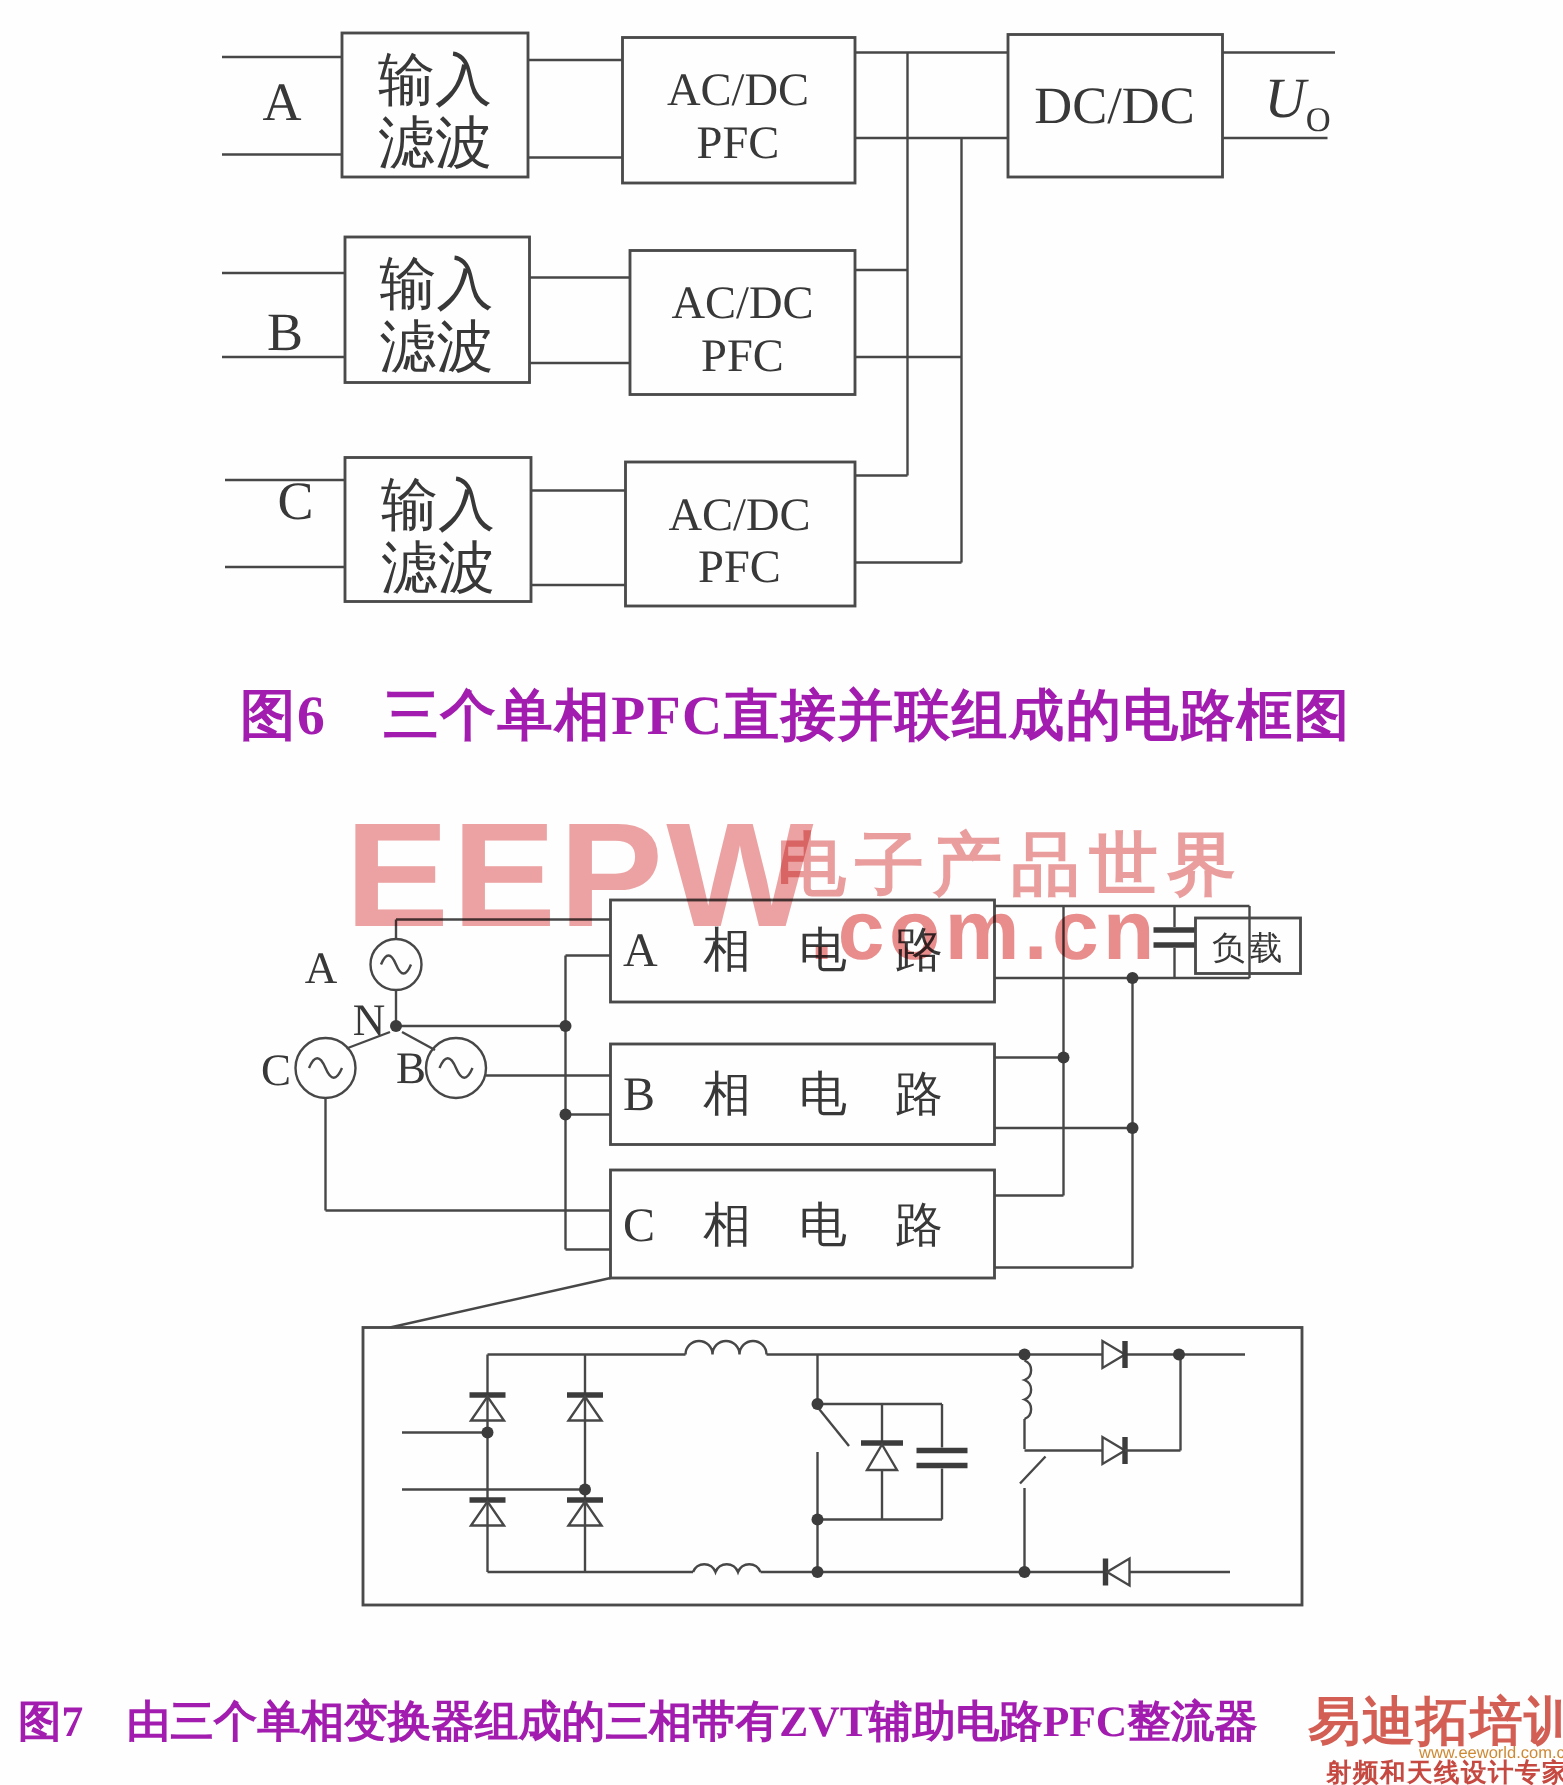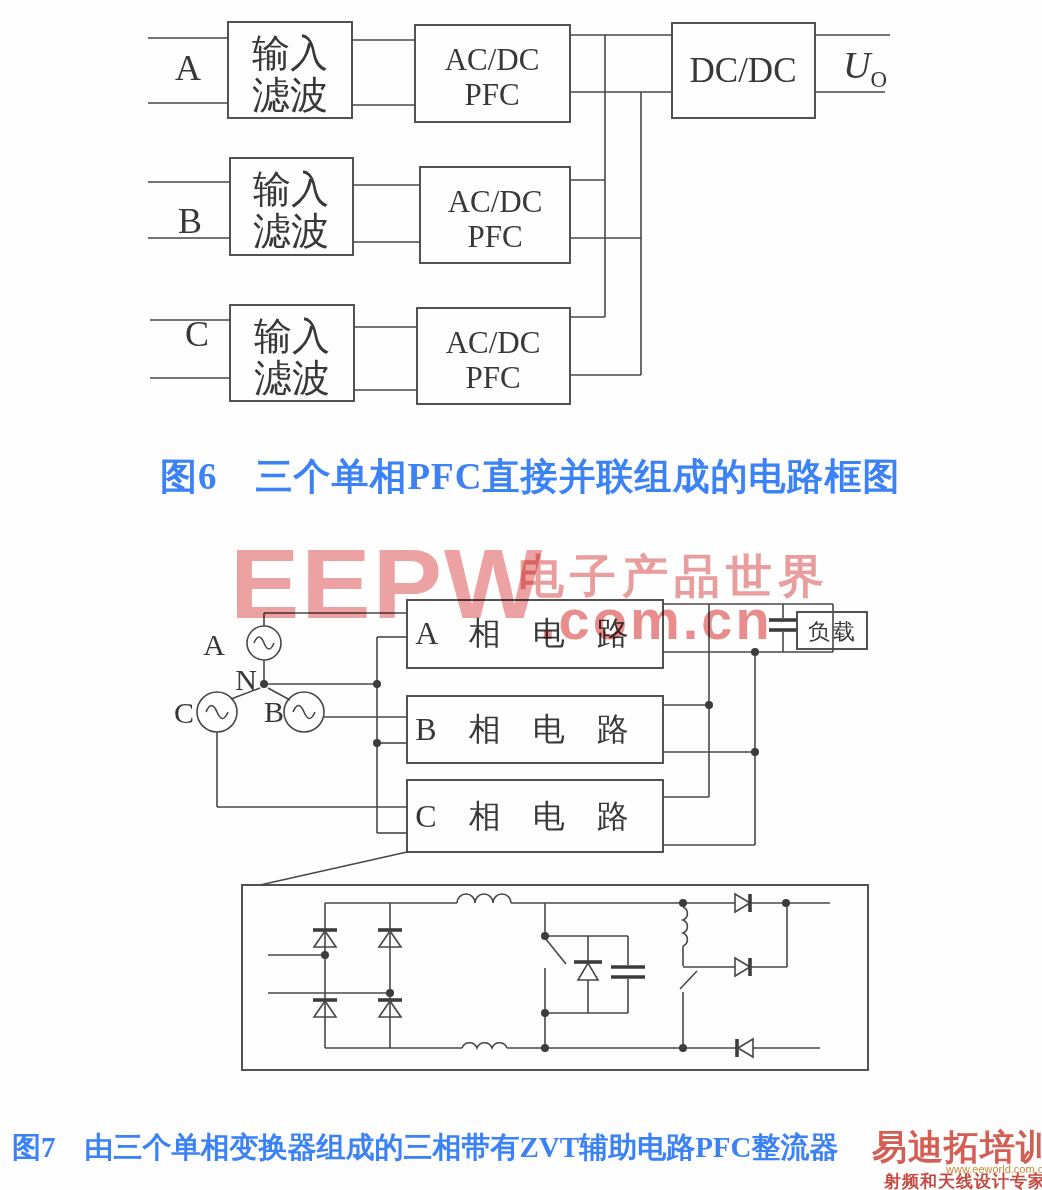--- a/index.html
+++ b/index.html
@@ -16,21 +16,21 @@
   .lbl{font-size:36px;}
   .boxcn{font-size:38px;text-anchor:middle;}
   .boxen{font-size:31px;text-anchor:middle;}
   .dcdc{font-size:35px;text-anchor:middle;}
   .uo{font-size:38px;font-style:italic;}
   .uo tspan:last-child{font-size:23px;font-style:normal;}
   .srcl{font-size:30px;text-anchor:middle;}
   .phl{font-size:32px;letter-spacing:12px;text-anchor:middle;}
   .loadl{font-size:22px;letter-spacing:3px;text-anchor:middle;}
   
-  .caption{position:absolute;color:#3b82f6;font-weight:bold;white-space:nowrap;}
+  .caption{position:absolute;color:#a21caf;font-weight:bold;white-space:nowrap;}
   .cap6{left:160px;top:452px;width:730px;text-align:center;font-size:37px;letter-spacing:1px;}
   .cap7{left:12px;top:1128px;width:1030px;text-align:left;font-size:29px;}
   
   .wm{position:absolute;white-space:nowrap;mix-blend-mode:multiply;pointer-events:none;}
   .wm-logo{left:230px;top:532px;font-family:"Liberation Sans",sans-serif;font-weight:bold;
            font-size:104px;line-height:1;color:#eda3a3;letter-spacing:2px;transform:scaleY(.95);}
   .wm-cn{left:518px;top:546px;font-size:46px;font-weight:bold;color:#eb9e9e;letter-spacing:6px;}
   .wm-domain{left:540px;top:592px;font-family:"Liberation Sans",sans-serif;font-weight:bold;
              font-size:56px;line-height:1;color:#e98d8d;letter-spacing:3px;}
   .wm-big{left:872px;top:1124px;font-size:35px;font-weight:bold;color:rgba(203,58,46,.82);letter-spacing:1px;}

